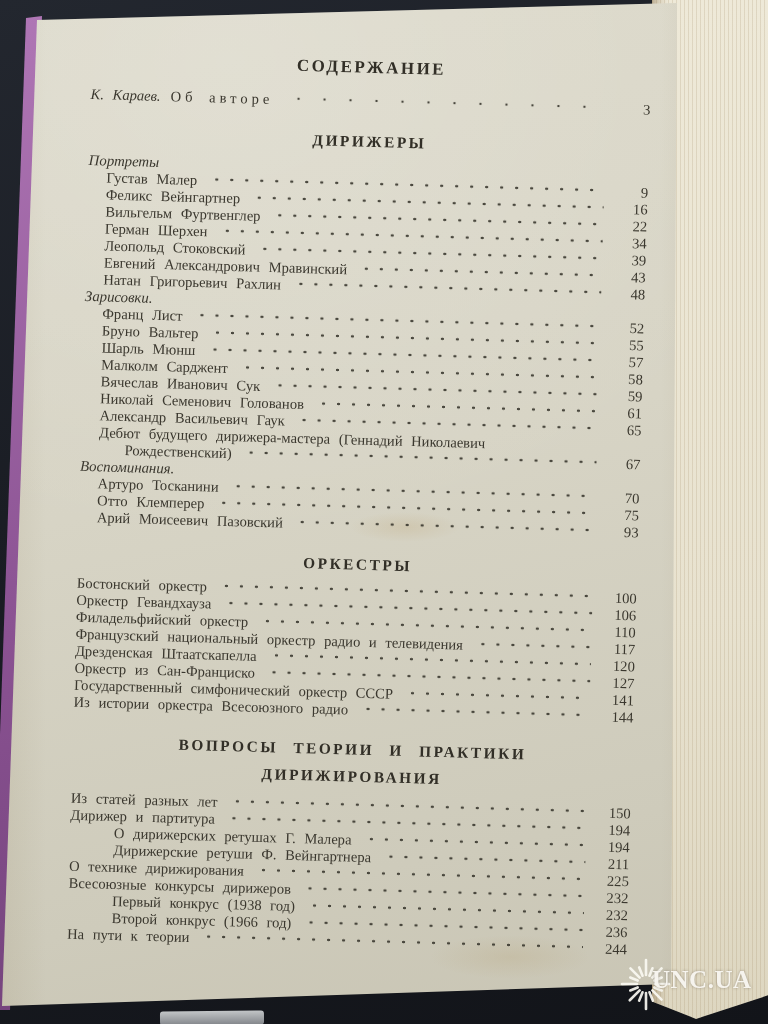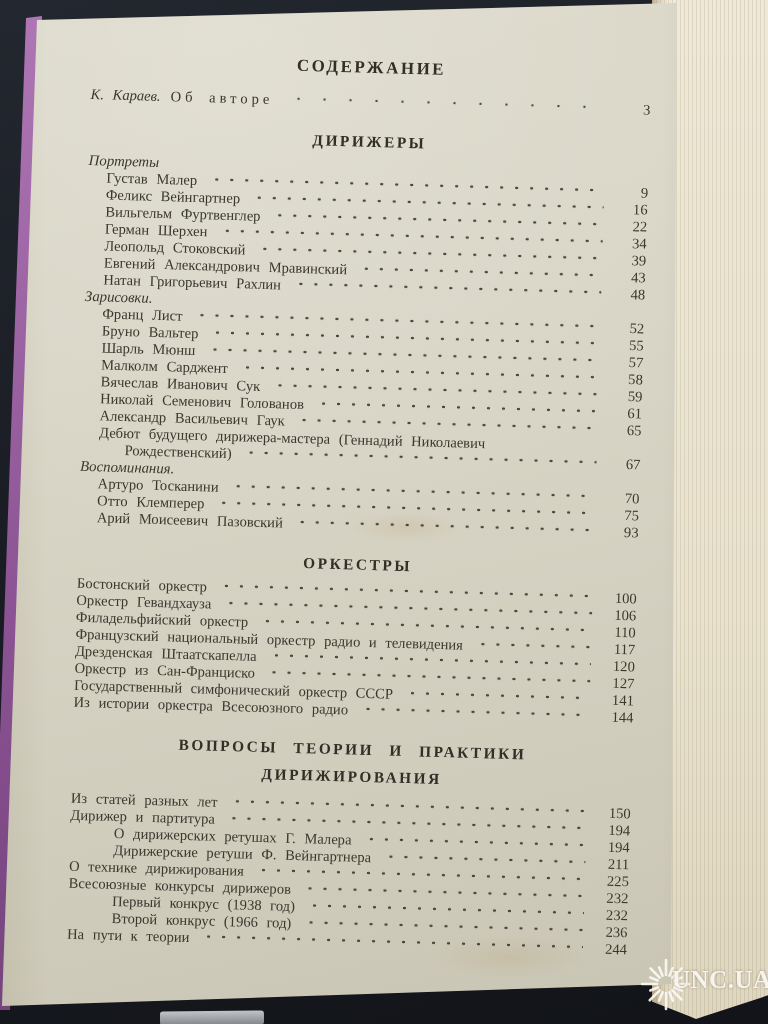--- a/index.html
+++ b/index.html
@@ -69,21 +69,21 @@
     transform:translateY(-3px);
   }
   .front .leader{background-size:26px 14px;}
   .pagenum{flex:0 0 34px;text-align:right;}
   
   .bottom-object{
     position:absolute;left:160px;top:1011px;width:104px;height:14px;
     background:linear-gradient(#c2c5c7,#82858a);border-radius:3px;transform:rotate(-.6deg);
   }
   
-  .watermark{position:absolute;left:636px;top:948px;width:132px;height:72px;z-index:10;text-decoration:underline;}
+  .watermark{position:absolute;left:616px;top:948px;width:132px;height:72px;z-index:10;text-decoration:underline;}
   .watermark svg{position:absolute;left:2px;top:8px;}
   .watermark .wm-text{
     position:absolute;left:36px;top:18px;
     font-family:"Liberation Serif","DejaVu Serif",serif;font-weight:bold;
     font-size:25px;letter-spacing:.5px;color:rgba(250,248,242,.95);
     text-shadow:0 0 3px rgba(40,30,20,.35);
   }
 </style>
 </head>
 <body>

